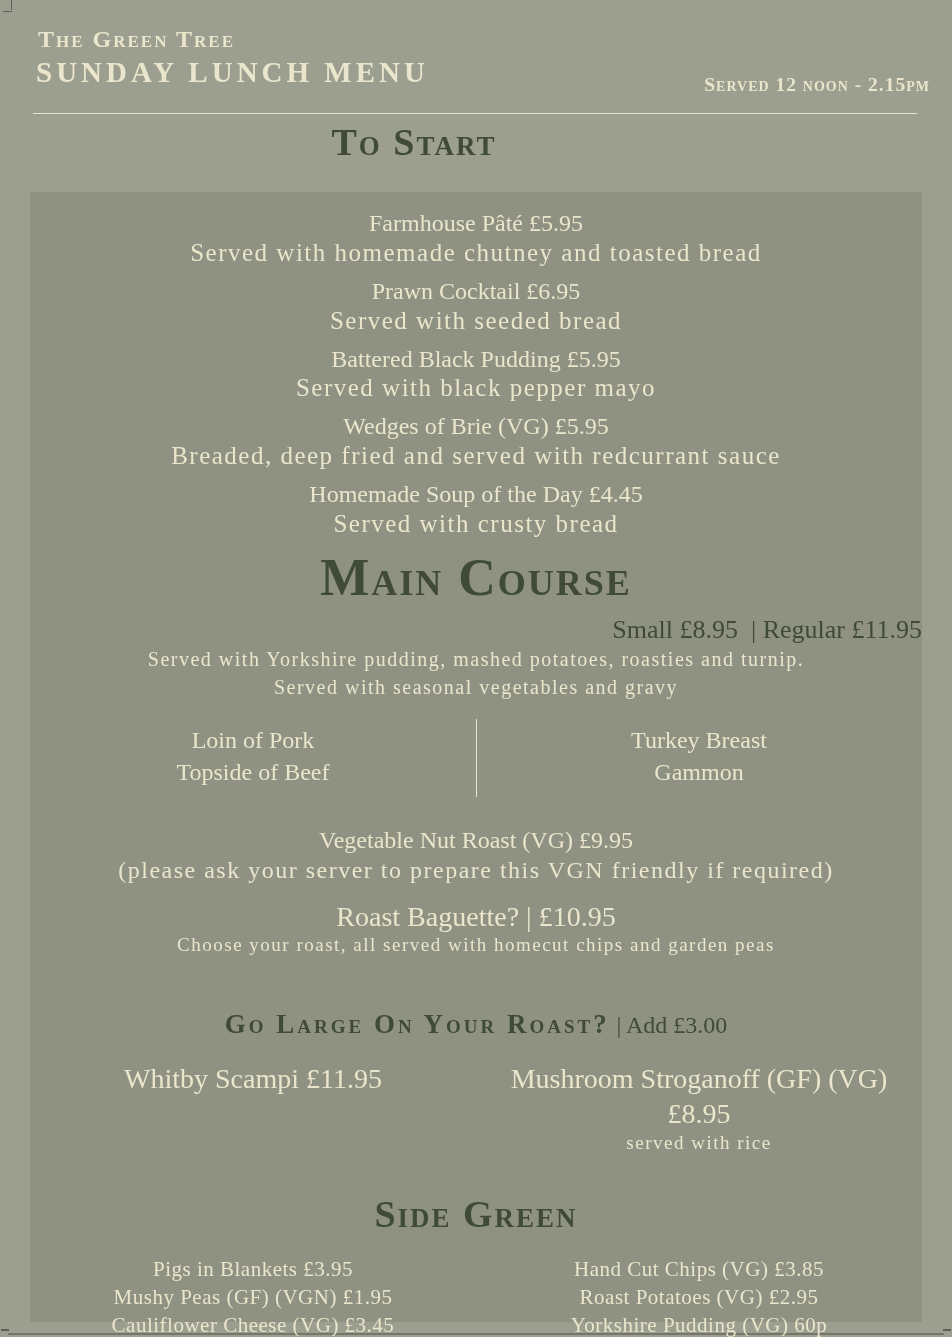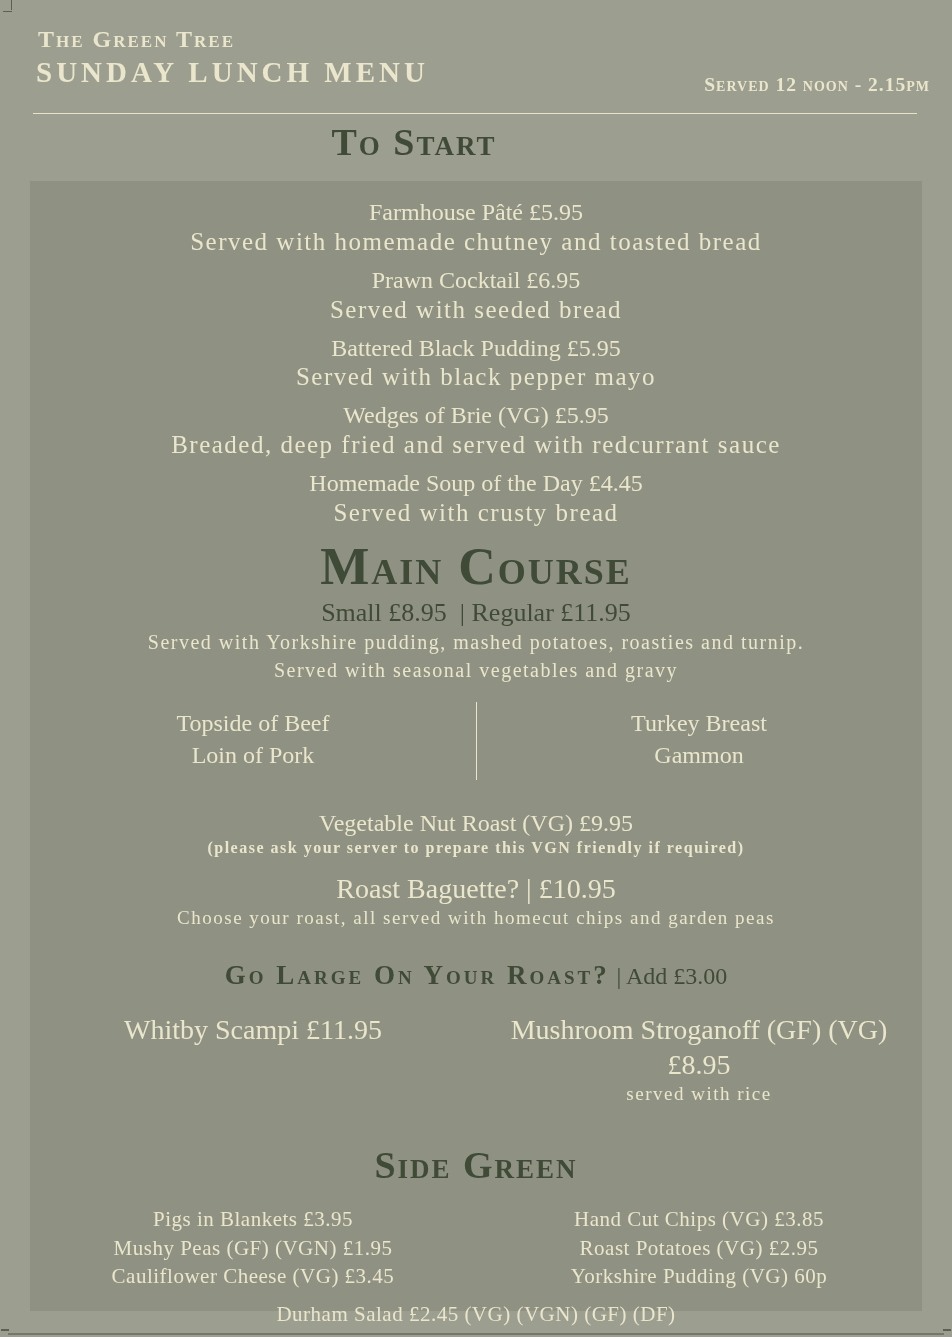--- a/index.html
+++ b/index.html
@@ -34,47 +34,47 @@
   }
   .header-rule{position:absolute; left:33px; top:113px; width:884px; height:1px; background:var(--rule);}
 
   .display{
     font-variant:small-caps; font-weight:700; color:var(--dark); letter-spacing:2px;
     text-align:center;
   }
   .heading-start{position:absolute; left:0; width:792px; top:120px; font-size:38px;margin-left:18px;}
 
   .panel{
-    position:absolute; left:30px; top:181px; width:892px; height:1130px;
+    position:absolute; left:30px; top:192px; width:892px; height:1130px;
     background:var(--panel); text-align:center; color:var(--cream);
   }
   .panel-inner{padding-top:17px;}
 
   .item .name{font-size:24px; line-height:1.2;}
   .item .desc{font-size:25px; line-height:1.2; letter-spacing:1.5px;}
   .item{margin-bottom:9px;}
 
   .heading-main{font-size:52px; line-height:1.1; margin-top:10px;}
-  .sizes{color:var(--dark); font-size:26px; line-height:1.2; margin-top:2px; white-space:pre-wrap;}
+  .sizes{color:var(--dark); font-size:26px; line-height:1.2; margin-top:8px; white-space:pre-wrap;text-align:right;}
   .note{font-size:20px; line-height:1.4; letter-spacing:1.5px;}
 
   .roast-row{position:relative; display:flex; margin-top:24px;}
   .roast-col{flex:1 1 50%;}
   .roast-col div{font-size:24px; line-height:1.3;}
   .roast-divider{position:absolute; left:50%; top:-6px; width:1px; height:78px; background:var(--cream);}
 
   .nut{margin-top:38px;}
   .nut .name{font-size:24px; line-height:1.2;}
-  .nut .desc{font-size:16px; line-height:1.3; letter-spacing:1.5px;font-weight:bold;}
+  .nut .desc{font-size:24px; line-height:1.3; letter-spacing:1.5px;}
 
   .baguette{margin-top:14px;}
   .baguette .name{font-size:28px; line-height:1.2;}
   .baguette .desc{font-size:19px; line-height:1.3; letter-spacing:1.5px;}
 
-  .go-large{margin-top:28px; font-size:27px; line-height:1.2; color:var(--dark);font-family:Liberation Serif, serif;}
+  .go-large{margin-top:50px; font-size:27px; line-height:1.2; color:var(--dark);font-family:Liberation Serif, serif;}
   .go-large .gl-heading{font-variant:small-caps; font-weight:700; letter-spacing:3px;}
   .go-large .gl-price{font-size:24px; font-weight:400; letter-spacing:0;}
 
   .duo-row{display:flex; margin-top:21px;}
   .duo-col{flex:1 1 50%;}
   .duo-col .name{font-size:28px; line-height:1.25;}
   .duo-col .desc{font-size:19px; line-height:1.3; letter-spacing:1.5px;}
 
   .heading-side{font-size:38px; line-height:1.15; margin-top:37px;}
   .side-row{display:flex; margin-top:18px;}
@@ -124,22 +124,22 @@
         <div class="desc">Served with crusty bread</div>
       </div>
 
       <div class="display heading-main">Main Course</div>
       <div class="sizes">Small £8.95  | Regular £11.95</div>
       <div class="note">Served with Yorkshire pudding, mashed potatoes, roasties and turnip.</div>
       <div class="note">Served with seasonal vegetables and gravy</div>
 
       <div class="roast-row">
         <div class="roast-col">
+          <div>Loin of Pork</div>
           <div>Topside of Beef</div>
-          <div>Loin of Pork</div>
         </div>
         <div class="roast-divider"></div>
         <div class="roast-col">
           <div>Turkey Breast</div>
           <div>Gammon</div>
         </div>
       </div>
 
       <div class="nut">
         <div class="name">Vegetable Nut Roast (VG) £9.95</div>

